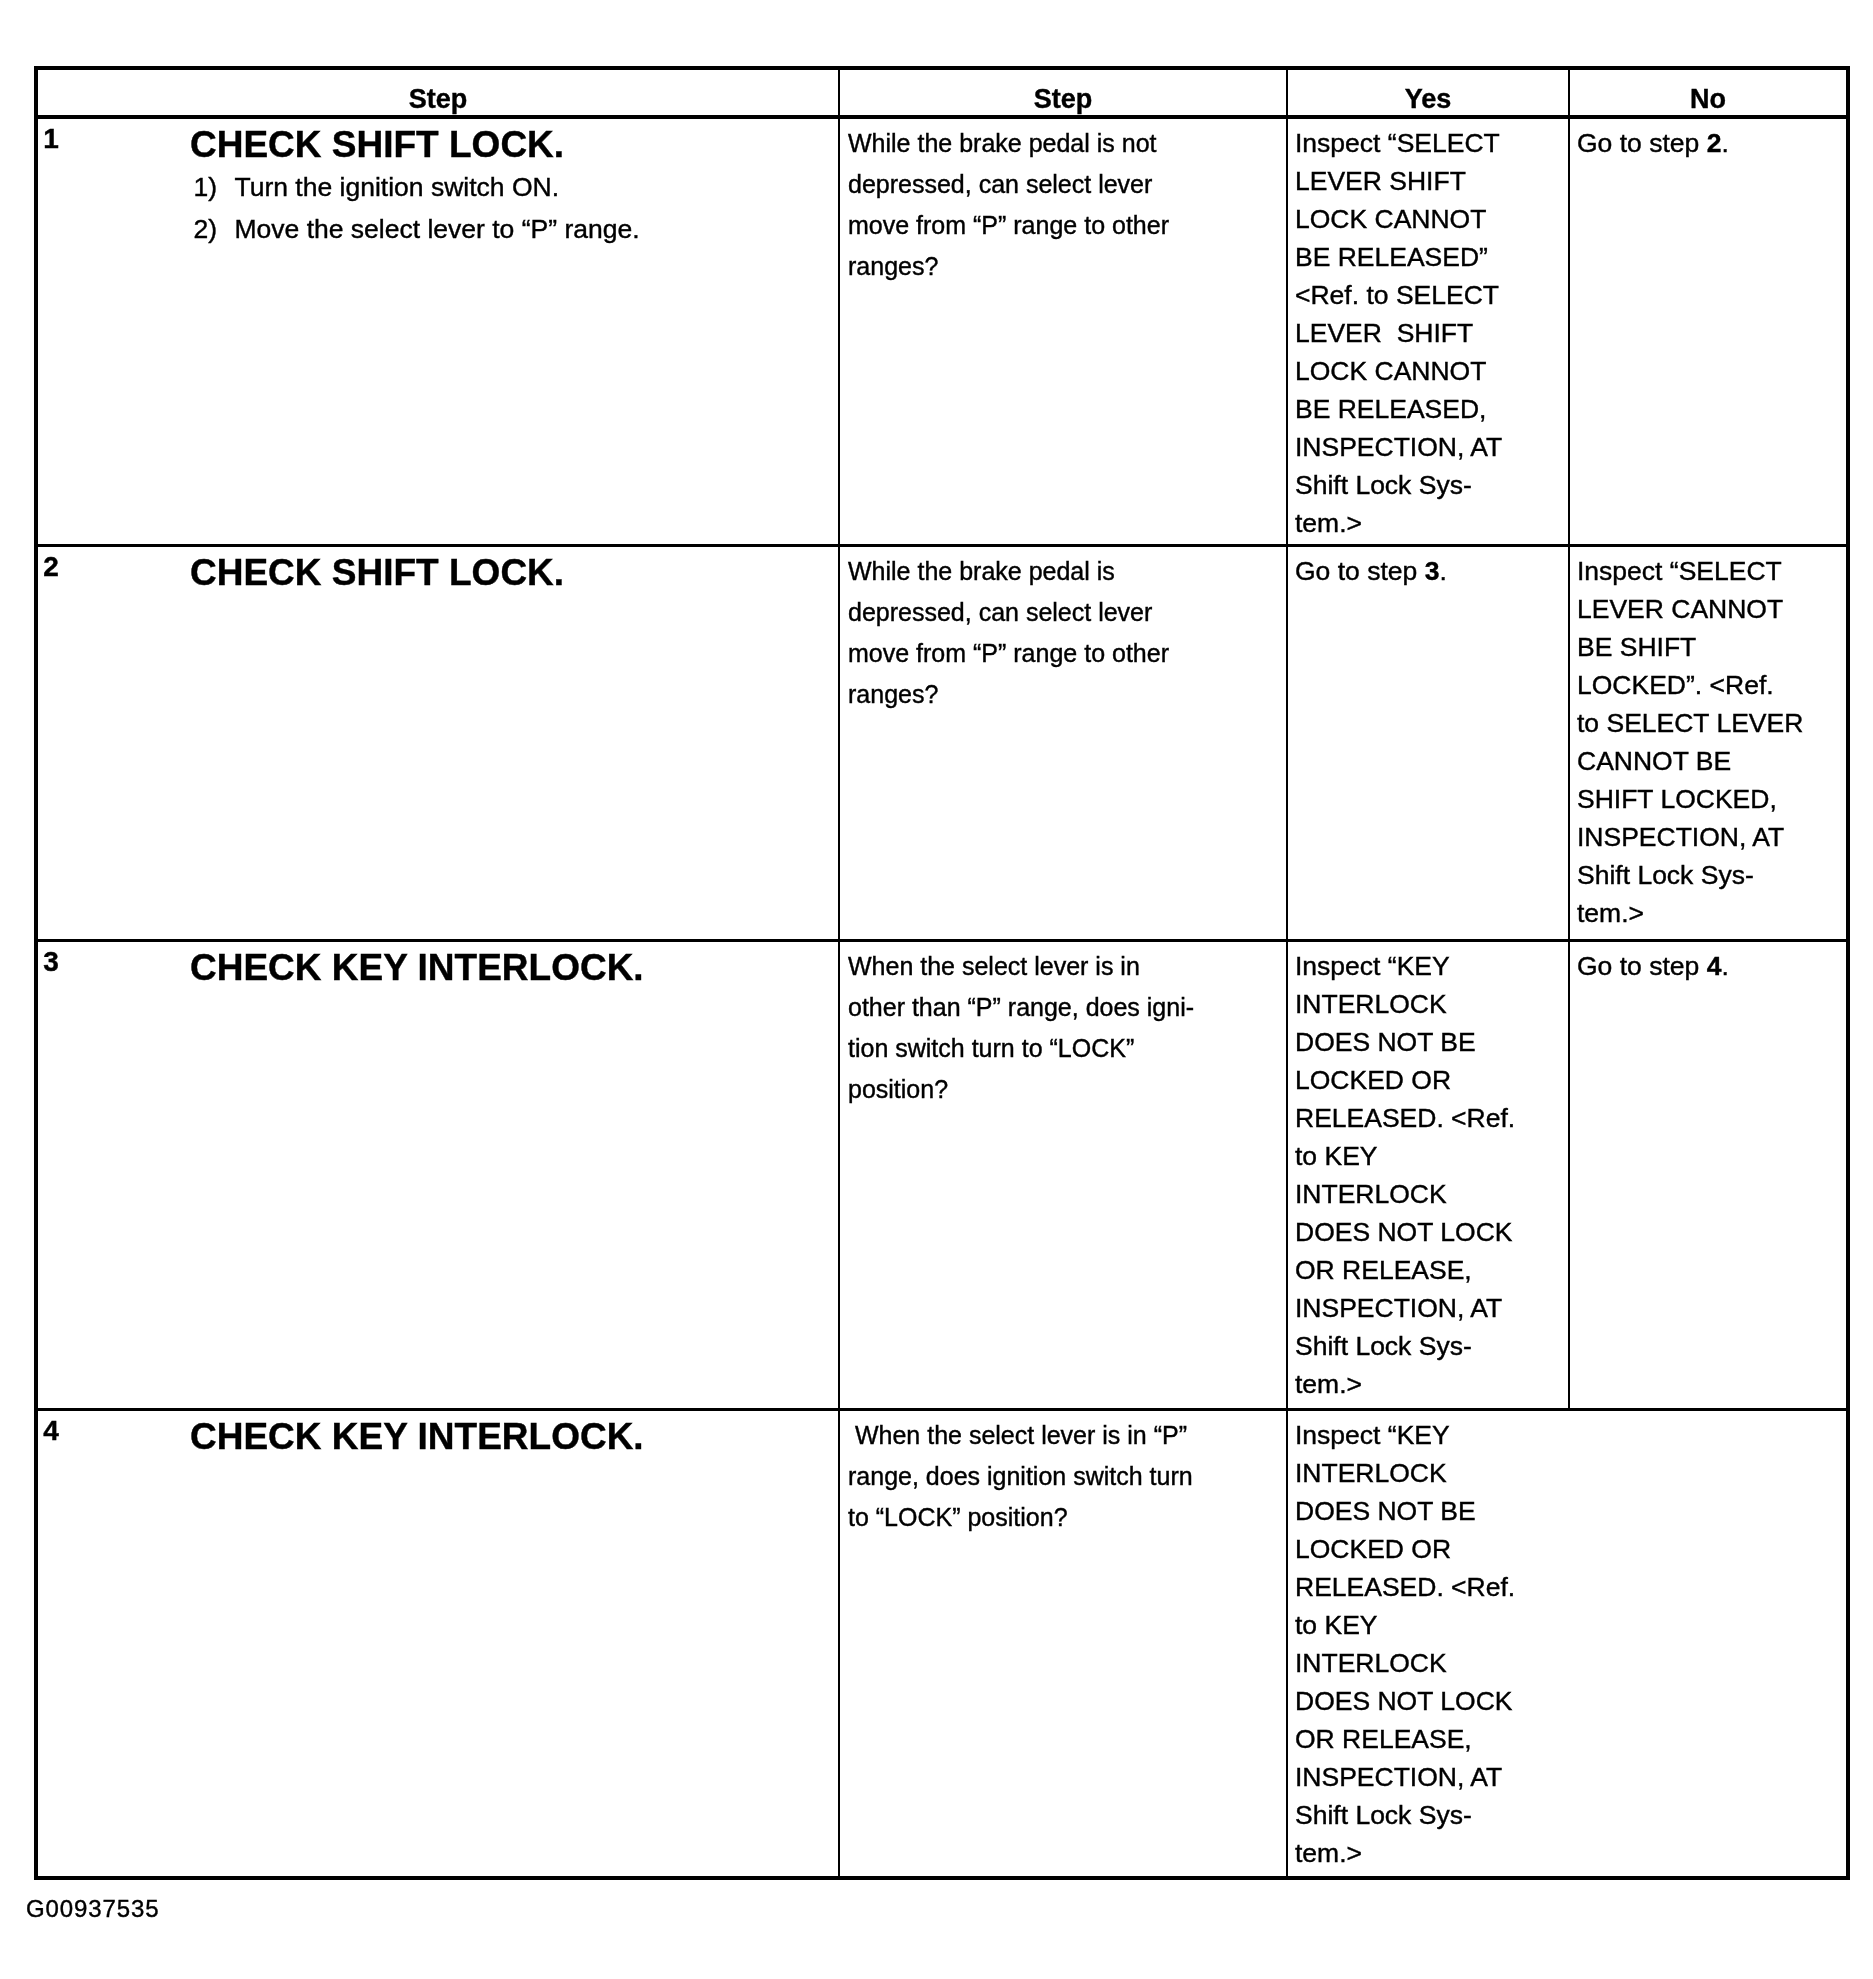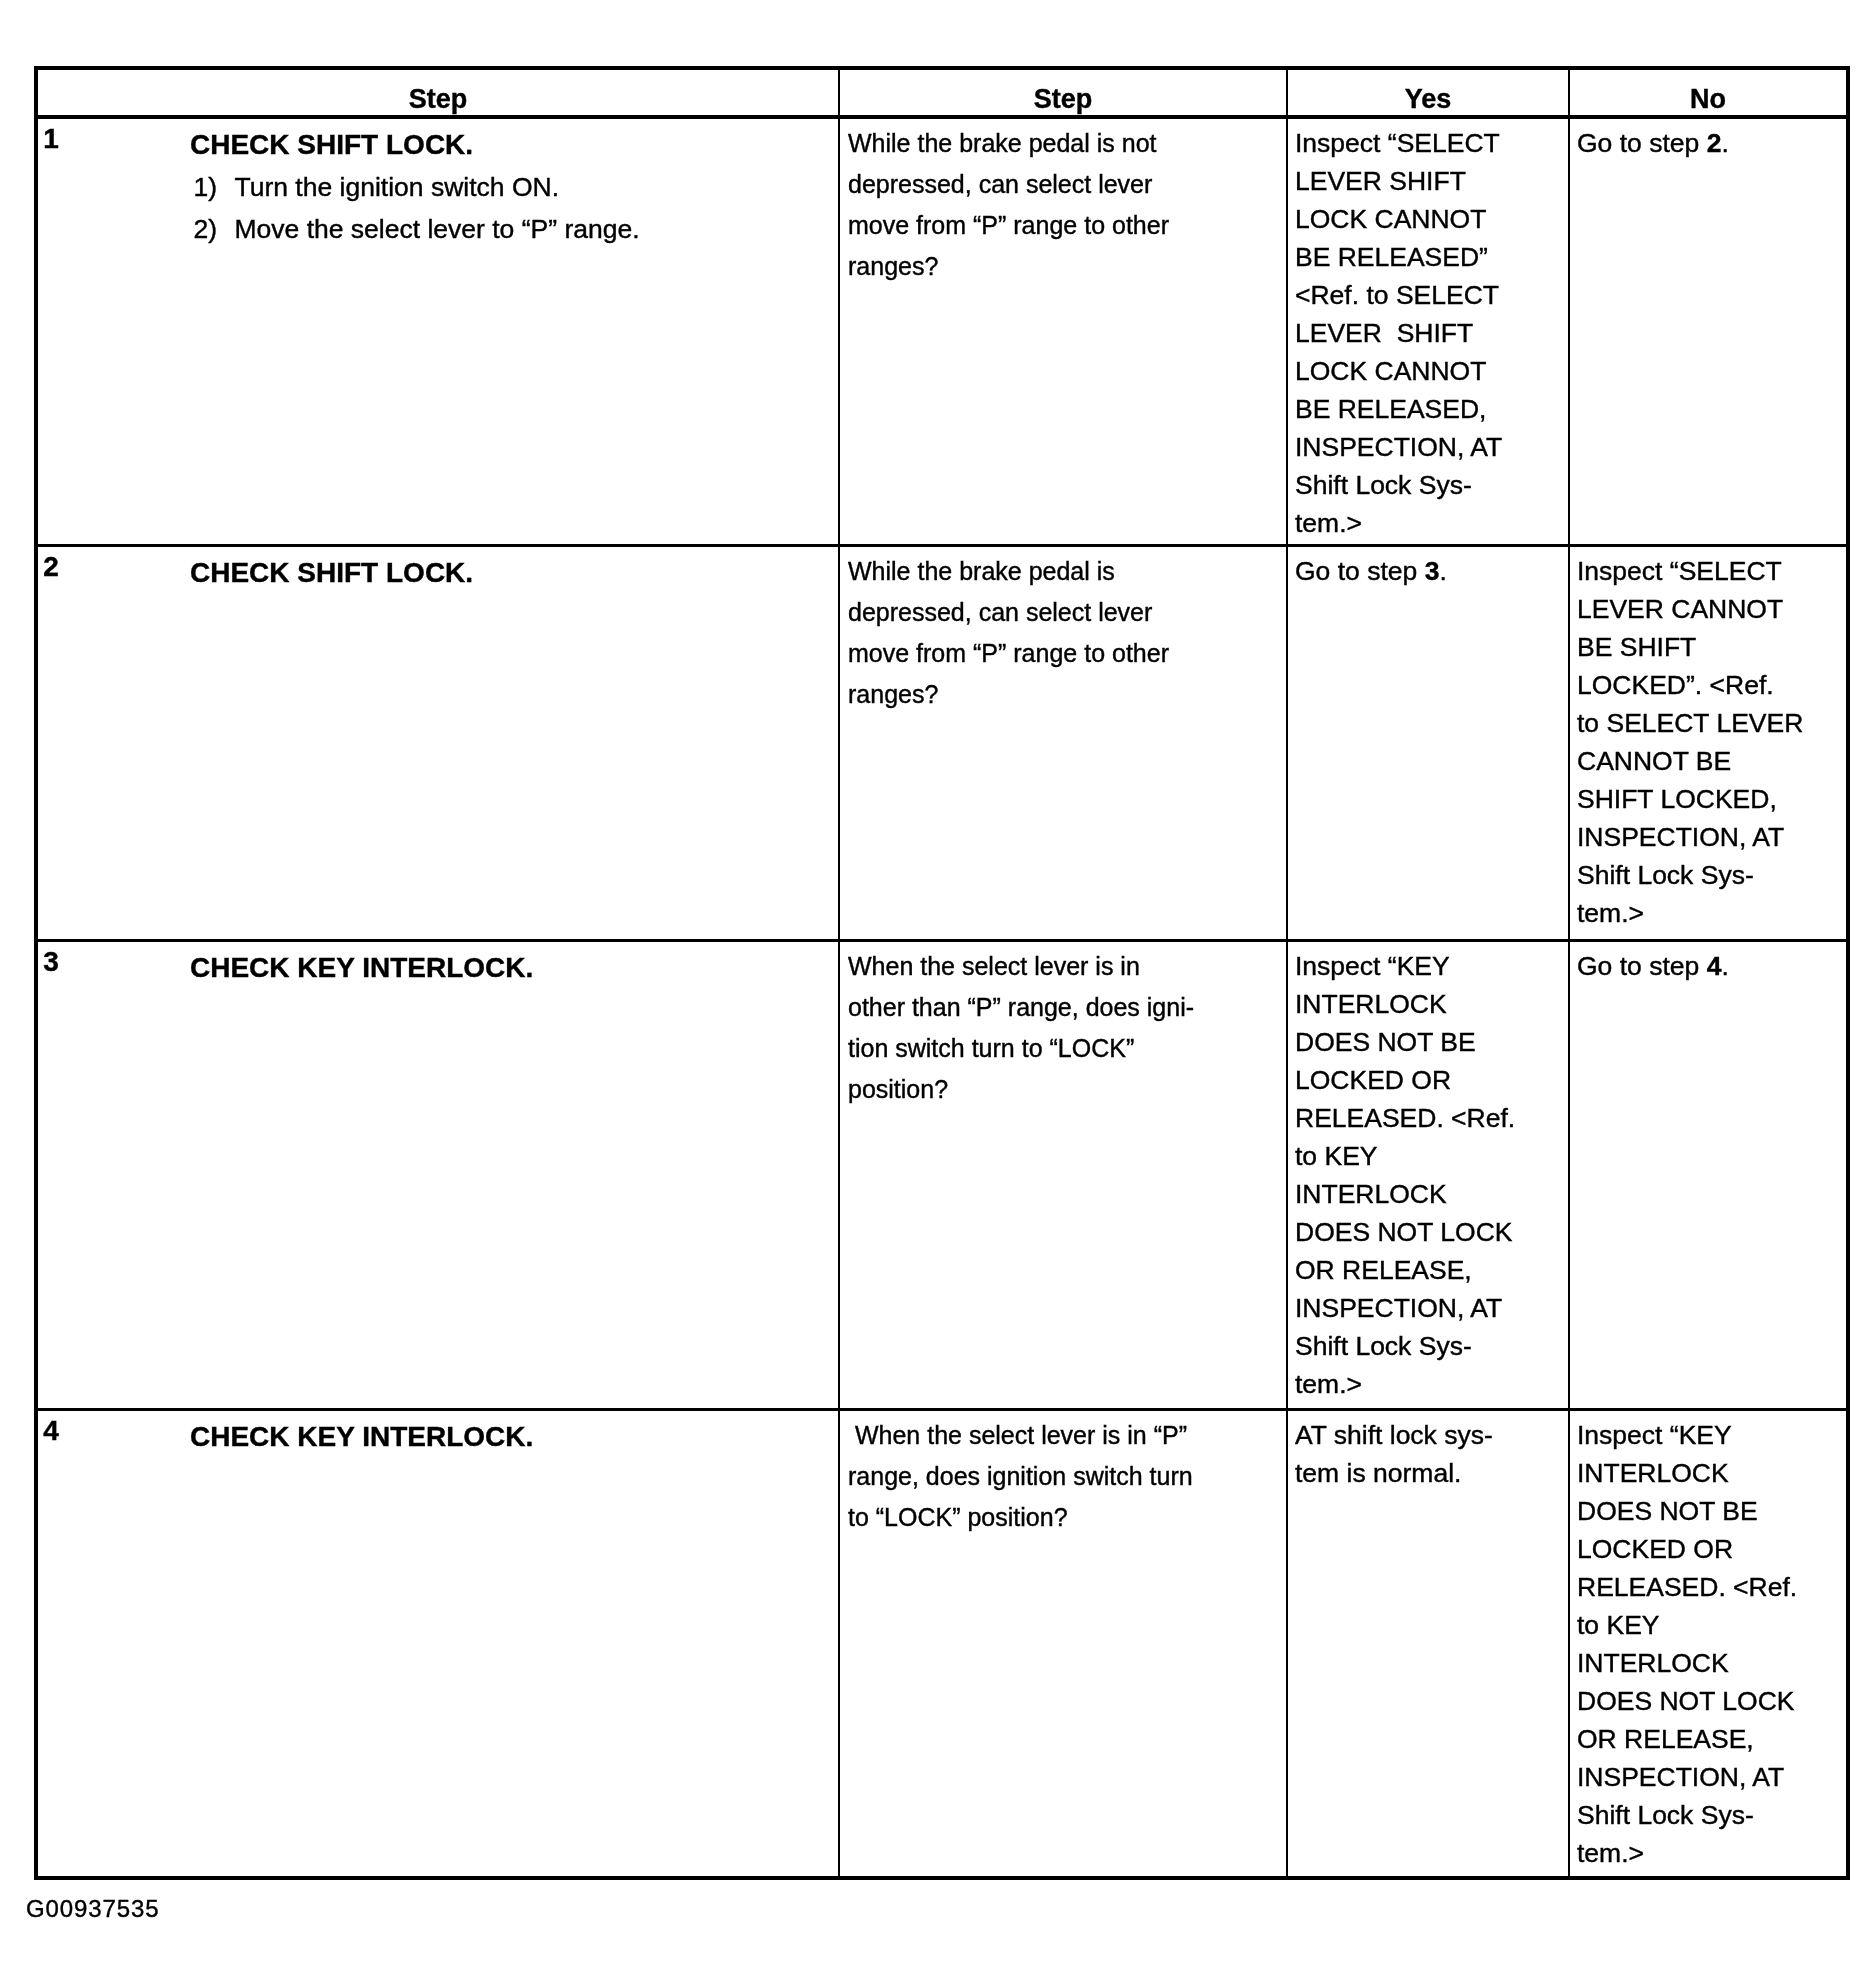--- a/index.html
+++ b/index.html
@@ -47,21 +47,21 @@
   .step-cell { padding: 5.3px 8.8px 5.3px 152px; }
   .step-num {
     position: absolute;
     left: 5.3px;
     top: 3.5px;
     font-weight: bold;
     font-size: 28px;
   }
   .step-title {
     font-weight: bold;
-    font-size: 28px;
+    font-size: 37px;
     line-height: 42px;
   }
   .step-item {
     display: flex;
     font-size: 26.5px;
     line-height: 42px;
     margin-left: 3.5px;
   }
   .item-marker {
     width: 41px;
@@ -177,22 +177,20 @@
 tem.&gt;</div>
   <div class="cell narrow-cell last-col goto"><span>Go to step </span><b>4</b><span>.</span></div>
 
   <div class="cell step-cell last-row">
     <span class="step-num">4</span>
     <div class="step-title">CHECK KEY INTERLOCK.</div>
   </div>
   <div class="cell text-cell last-row"> When the select lever is in “P”
 range, does ignition switch turn
 to “LOCK” position?</div>
-  <div class="cell narrow-cell last-row">AT shift lock sys-
-tem is normal.</div>
   <div class="cell narrow-cell last-col last-row">Inspect “KEY
 INTERLOCK
 DOES NOT BE
 LOCKED OR
 RELEASED. &lt;Ref.
 to KEY
 INTERLOCK
 DOES NOT LOCK
 OR RELEASE,
 INSPECTION, AT

